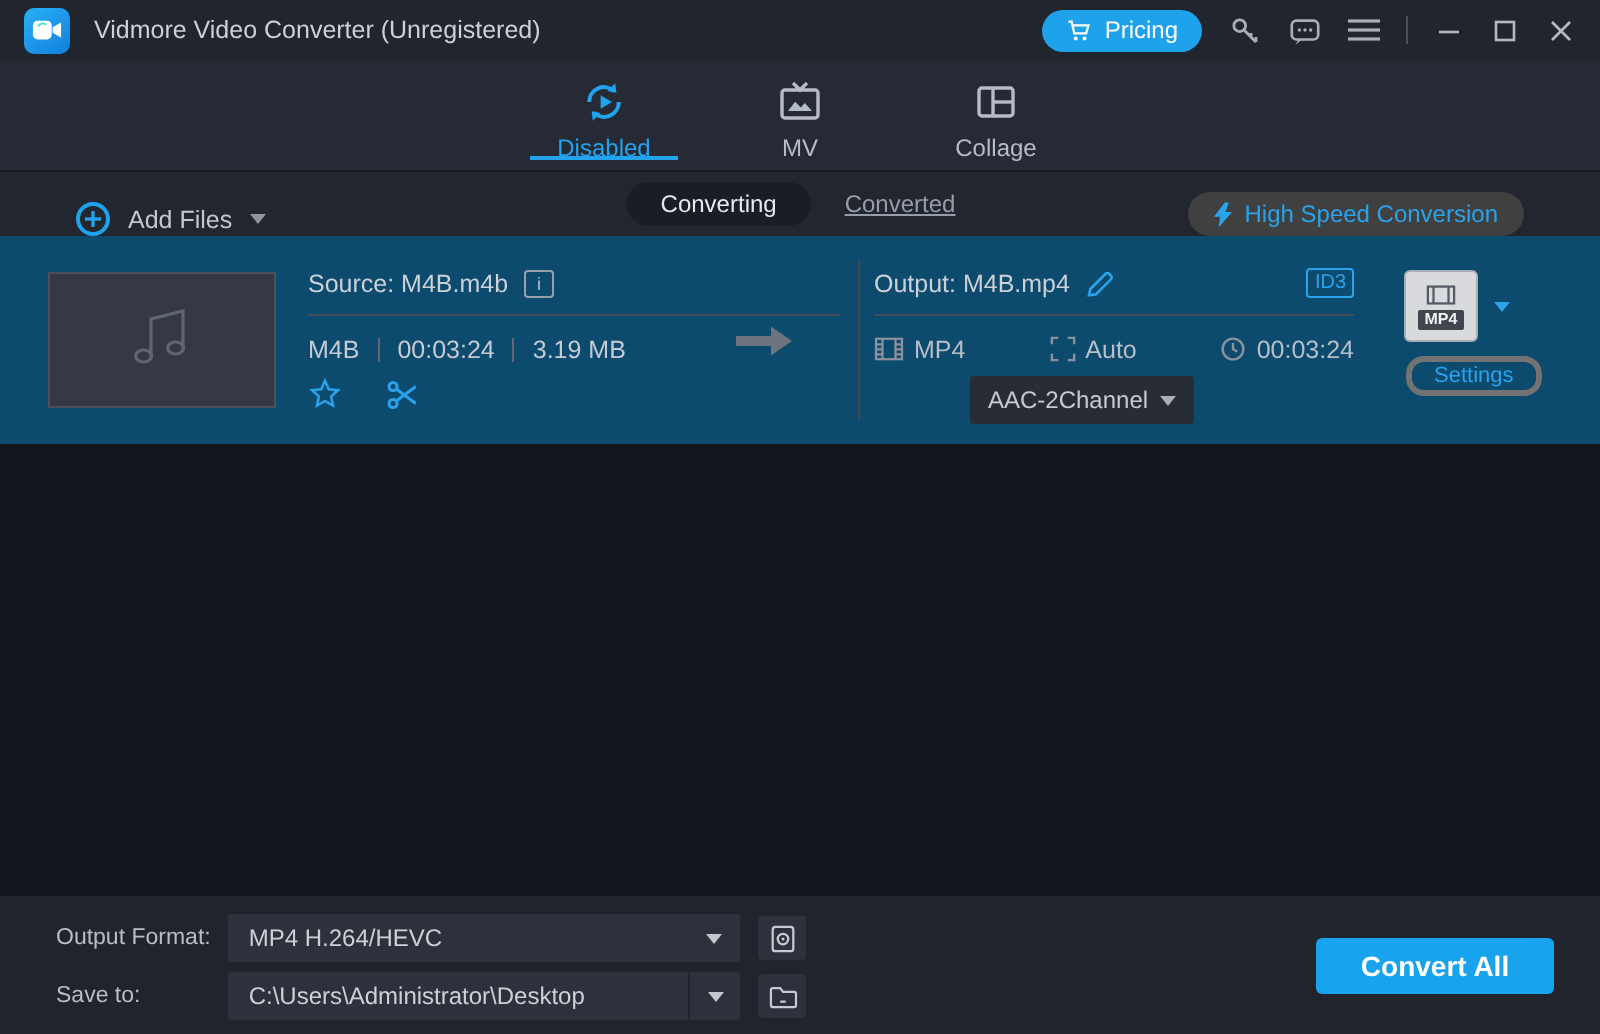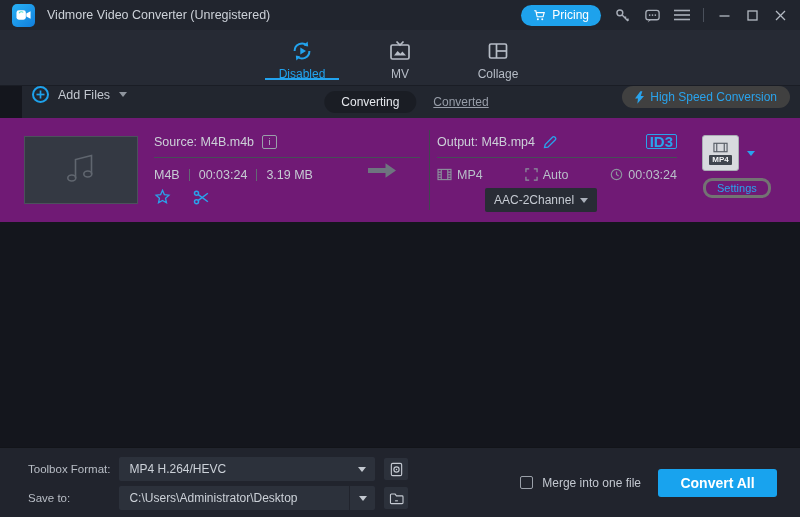--- a/index.html
+++ b/index.html
@@ -28,58 +28,58 @@
   .nav { height:56px; flex:none; background:#262a34; border-bottom:1px solid #1a1d25;
          display:flex; justify-content:center; gap:12px; }
   .tab { width:86px; display:flex; flex-direction:column; align-items:center; padding-top:9px;
          color:#b6bcc6; position:relative; cursor:pointer; }
   .tab .t-icon { height:24px; display:flex; align-items:center; }
   .tab .t-label { font-size:12px; margin-top:4px; }
   .tab.active { color:#22a3ee; }
   .tab-underline { position:absolute; bottom:5px; left:6px; right:6px; height:2px; background:#22a3ee; }
 
   
-  .toolbar { height:32px; flex:none; background:#22262f; display:flex; align-items:flex-start;
-             padding:0 10px; position:relative;margin-left:22px; }
+  .toolbar { height:32px; flex:none; background:#22262f; display:flex; align-items:flex-end;
+             padding:0 38px; position:relative; }
   .addfiles { display:flex; align-items:center; gap:9px; cursor:pointer; }
   .plus-circle { width:17px; height:17px; border:2px solid #1ea2ec; border-radius:50%; color:#1ea2ec;
                  display:flex; align-items:center; justify-content:center; }
   .addfiles-label { font-size:12.5px; color:#c3c8d0; }
   .tri { width:0; height:0; border-left:4px solid transparent; border-right:4px solid transparent;
          border-top:5px solid currentColor; }
   .caret-gray { color:#8f959e; }
   .center-tabs { position:absolute; left:50%; top:5px; transform:translateX(-50%);
                  display:flex; align-items:center; gap:8px; }
   .pill-converting { background:#1a1d24; border-radius:11px; height:22px; padding:0 17px;
                      display:flex; align-items:center; color:#e6e9ee; font-size:12px; cursor:pointer; }
   .lbl-converted { color:#979da8; font-size:12px; padding:0 9px; cursor:pointer;text-decoration:underline; }
   .highspeed { margin-left:auto; height:22px; border-radius:11px; background:#404040;
                display:flex; align-items:center; gap:6px; padding:0 13px;
                color:#29a3ec; font-size:12px; cursor:pointer; }
 
   
-  .file-panel { height:104px; flex:none; background:#701a75; position:relative; }
+  .file-panel { height:104px; flex:none; background:#0c4a6e; position:relative; }
   .thumb { position:absolute; left:24px; top:18px; width:114px; height:68px;
            background:#343943; border:1px solid #4b515c; color:#60666f;
            display:flex; align-items:center; justify-content:center; cursor:pointer; }
   .src-col { position:absolute; left:154px; top:13px; width:266px; }
   .out-col { position:absolute; left:437px; top:13px; width:240px; }
   .row-label { display:flex; align-items:center; gap:8px; height:21px; font-size:12.5px; color:#ccd1d8; }
   .info-btn { width:15px; height:14px; border:1px solid #9aa0aa; border-radius:2px; color:#b9bfc8;
               font-size:9px; display:flex; align-items:center; justify-content:center; cursor:pointer; }
   .col-div { height:1px; background:#474d58; margin:5px 0; }
   .meta-row { display:flex; align-items:center; gap:9px; height:23px; font-size:12.5px; color:#c6cbd3; }
   .msep { width:1px; height:12px; background:#636974; }
   .tools-row { display:flex; align-items:center; gap:22px; margin-top:3px; color:#29a3ec; }
   .tool-ic { cursor:pointer; display:flex; align-items:center; }
   .arrow { position:absolute; left:367px; top:44px; color:#6e747f; }
   .vdiv { position:absolute; left:429px; top:12px; width:1px; height:80px; background:#41464f; }
   .pencil { color:#29a3ec; cursor:pointer; display:flex; align-items:center; }
   .id3 { margin-left:auto; border:1px solid #29a3ec; color:#29a3ec; border-radius:2px;
-         font-size:15px; font-weight:bold; line-height:13px; padding:0 3px; cursor:pointer;text-align:right; }
+         font-size:10px; font-weight:normal; line-height:13px; padding:0 3px; cursor:pointer;text-align:right; }
   .fmt-row { display:flex; align-items:center; justify-content:space-between; height:23px;
              font-size:12.5px; color:#b9bfc9; }
   .fmt-g { display:flex; align-items:center; gap:5px; }
   .fmt-g .fic { color:#8c929d; display:flex; align-items:center; }
   .dd-row { display:flex; gap:6px; margin-top:2px; }
   .dd { height:24px; border-radius:2px; display:flex; align-items:center; padding:0 9px;
         font-size:12px; cursor:pointer; }
   .dd .tri { margin-left:auto; }
   .dd-on { background:#282c35; color:#c6cbd3; width:112px;margin-left:48px; }
   .dd-on .tri { color:#aab0ba; }
@@ -358,21 +358,21 @@
         <span class="tri settings-caret"></span>
       </div>
       <button class="settings-btn">Settings</button>
     </div>
   </div>
 
   <div class="main-area"></div>
 
   <div class="footer">
     <div class="footer-left">
-      <span class="f-label">Toolbox Format:</span>
+      <span class="f-label">Output Format:</span>
       <div class="f-dd">
         <span class="val">MP4 H.264/HEVC</span>
         <span class="arr-sec">
             <span class="tri"></span>
           </span>
       </div>
       <button class="sq-btn">
         <svg width="15" height="15" viewBox="0 0 16 16" fill="none" stroke="currentColor" stroke-width="1.2">
             <rect x="2.5" y="1.5" width="11" height="13" rx="1.5"></rect>
             <circle cx="8" cy="8" r="2.8"></circle>
@@ -389,21 +389,17 @@
       </div>
       <button class="sq-btn">
         <svg width="15" height="13" viewBox="0 0 16 14" fill="none" stroke="currentColor" stroke-width="1.2">
             <path d="M1.5 3.2a1 1 0 0 1 1-1h4l1.5 2h6a1 1 0 0 1 1 1v6.3a1 1 0 0 1-1 1H2.5a1 1 0 0 1-1-1z"></path>
             <path d="M6.5 9.5h3"></path>
           </svg>
       </button>
     </div>
 
     <div class="footer-right">
-      <div class="merge">
-        <span class="checkbox"></span>
-        <span class="merge-label">Merge into one file</span>
-      </div>
       <button class="convert-all">Convert All</button>
     </div>
   </div>
 
 </div>
 
 </body></html>

